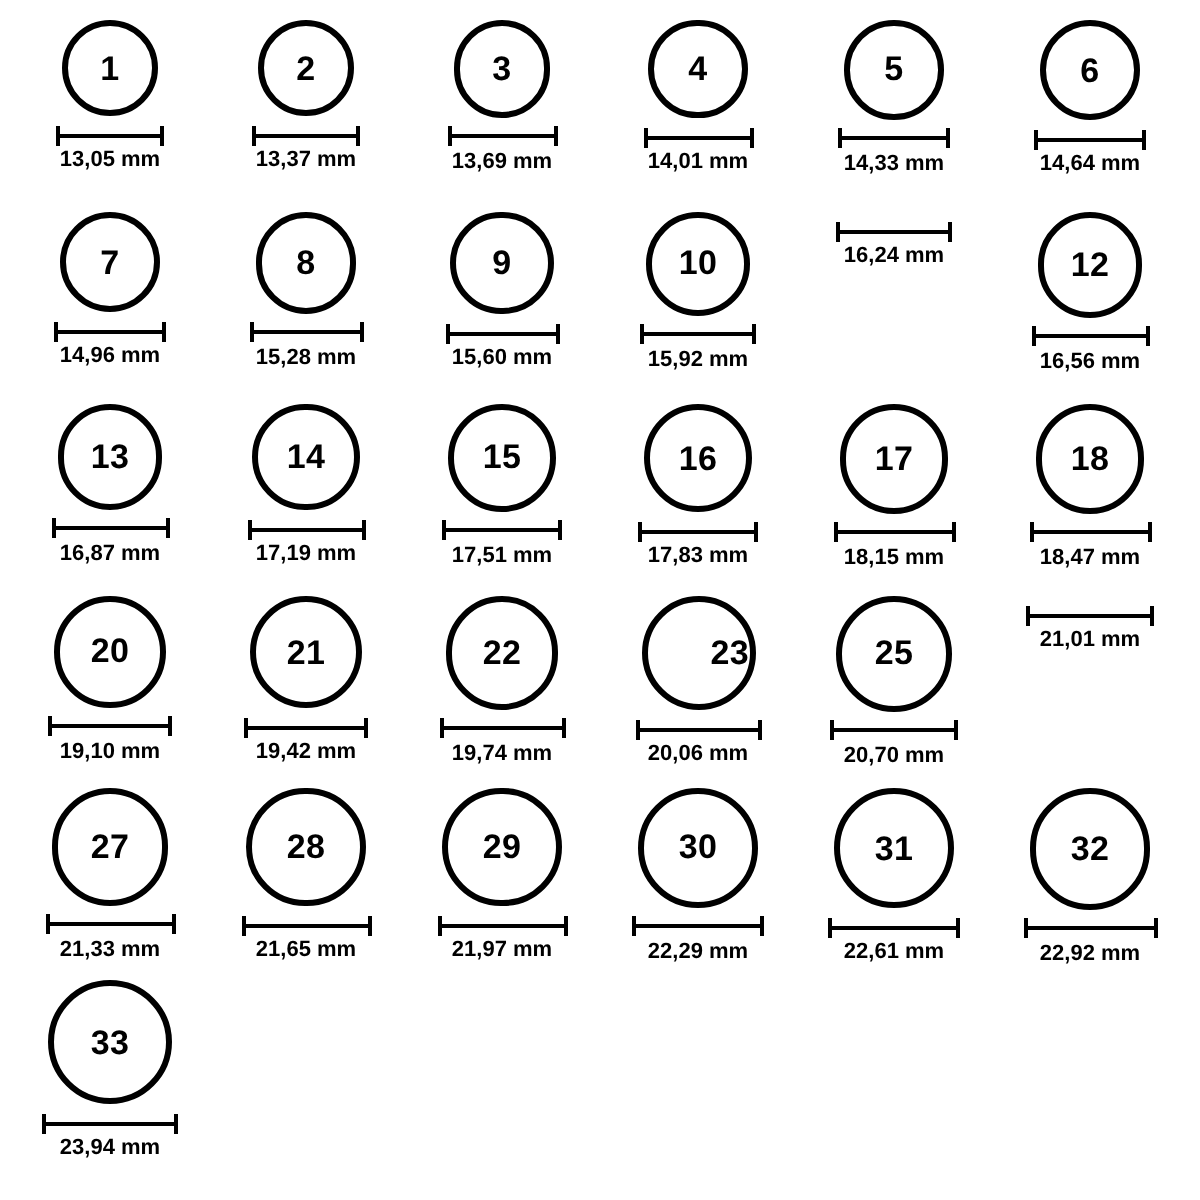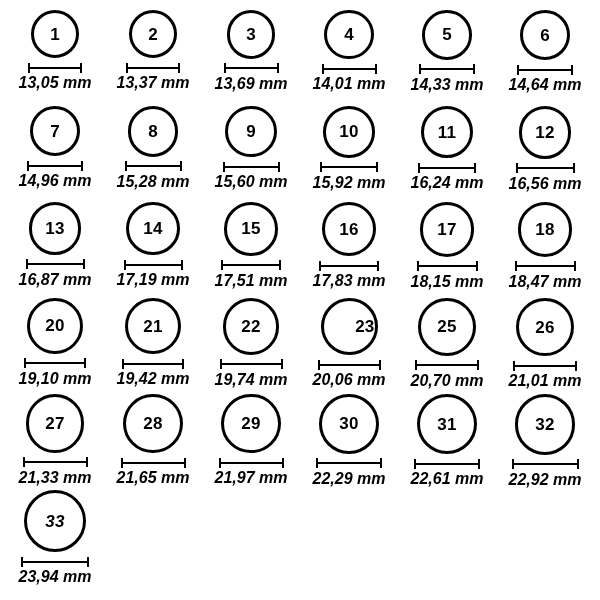--- a/index.html
+++ b/index.html
@@ -69,25 +69,24 @@
     position: absolute;
     top: -4px;
     width: 2px;
     height: 10px;
     background: #000000;
   }
   .measure .bar::before { left: 0; }
   .measure .bar::after { right: 0; }
   .mm {
     margin-top: 3px;
-    font-size: 16px;
+    font-size: 11px;
     font-weight: bold;
     line-height: 1;
     white-space: nowrap;
-    font-style: italic;
   }
 </style>
 </head>
 <body>
 
 <div id="chart">
   <div class="grid">
       <div class="cell">
         <div class="ring" style="width: 48px; height: 48px;">
           <span class="ring-label">1</span>
@@ -172,23 +171,20 @@
       <div class="cell">
         <div class="ring" style="width: 51.6896px; height: 51.6896px;">
           <span class="ring-label">10</span>
         </div>
         <div class="measure">
           <div class="bar" style="width: 58px;"></div>
         </div>
         <div class="mm">15,92 mm</div>
       </div>
       <div class="cell">
-        <div class="ring" style="width: 52.101px; height: 52.101px;">
-          <span class="ring-label">11</span>
-        </div>
         <div class="measure">
           <div class="bar" style="width: 58px;"></div>
         </div>
         <div class="mm">16,24 mm</div>
       </div>
       <div class="cell">
         <div class="ring" style="width: 52.5124px; height: 52.5124px;">
           <span class="ring-label">12</span>
         </div>
         <div class="measure">
@@ -289,23 +285,20 @@
       <div class="cell">
         <div class="ring" style="width: 57.8347px; height: 57.8347px;">
           <span class="ring-label">25</span>
         </div>
         <div class="measure">
           <div class="bar" style="width: 64px;"></div>
         </div>
         <div class="mm">20,70 mm</div>
       </div>
       <div class="cell">
-        <div class="ring" style="width: 58.2332px; height: 58.2332px;">
-          <span class="ring-label">26</span>
-        </div>
         <div class="measure">
           <div class="bar" style="width: 64px;"></div>
         </div>
         <div class="mm">21,01 mm</div>
       </div>
       <div class="cell">
         <div class="ring" style="width: 58.6446px; height: 58.6446px;">
           <span class="ring-label">27</span>
         </div>
         <div class="measure">
@@ -352,21 +345,21 @@
       <div class="cell">
         <div class="ring" style="width: 60.6887px; height: 60.6887px; justify-content: center;">
           <span class="ring-label">32</span>
         </div>
         <div class="measure">
           <div class="bar" style="width: 67px;"></div>
         </div>
         <div class="mm">22,92 mm</div>
       </div>
       <div class="cell">
-        <div class="ring" style="width: 62px; height: 62px; font-style: italic;">
+        <div class="ring" style="width: 62px; height: 62px;">
           <span class="ring-label">33</span>
         </div>
         <div class="measure">
           <div class="bar" style="width: 68px;"></div>
         </div>
         <div class="mm">23,94 mm</div>
       </div>
     </div>
 </div>
 

